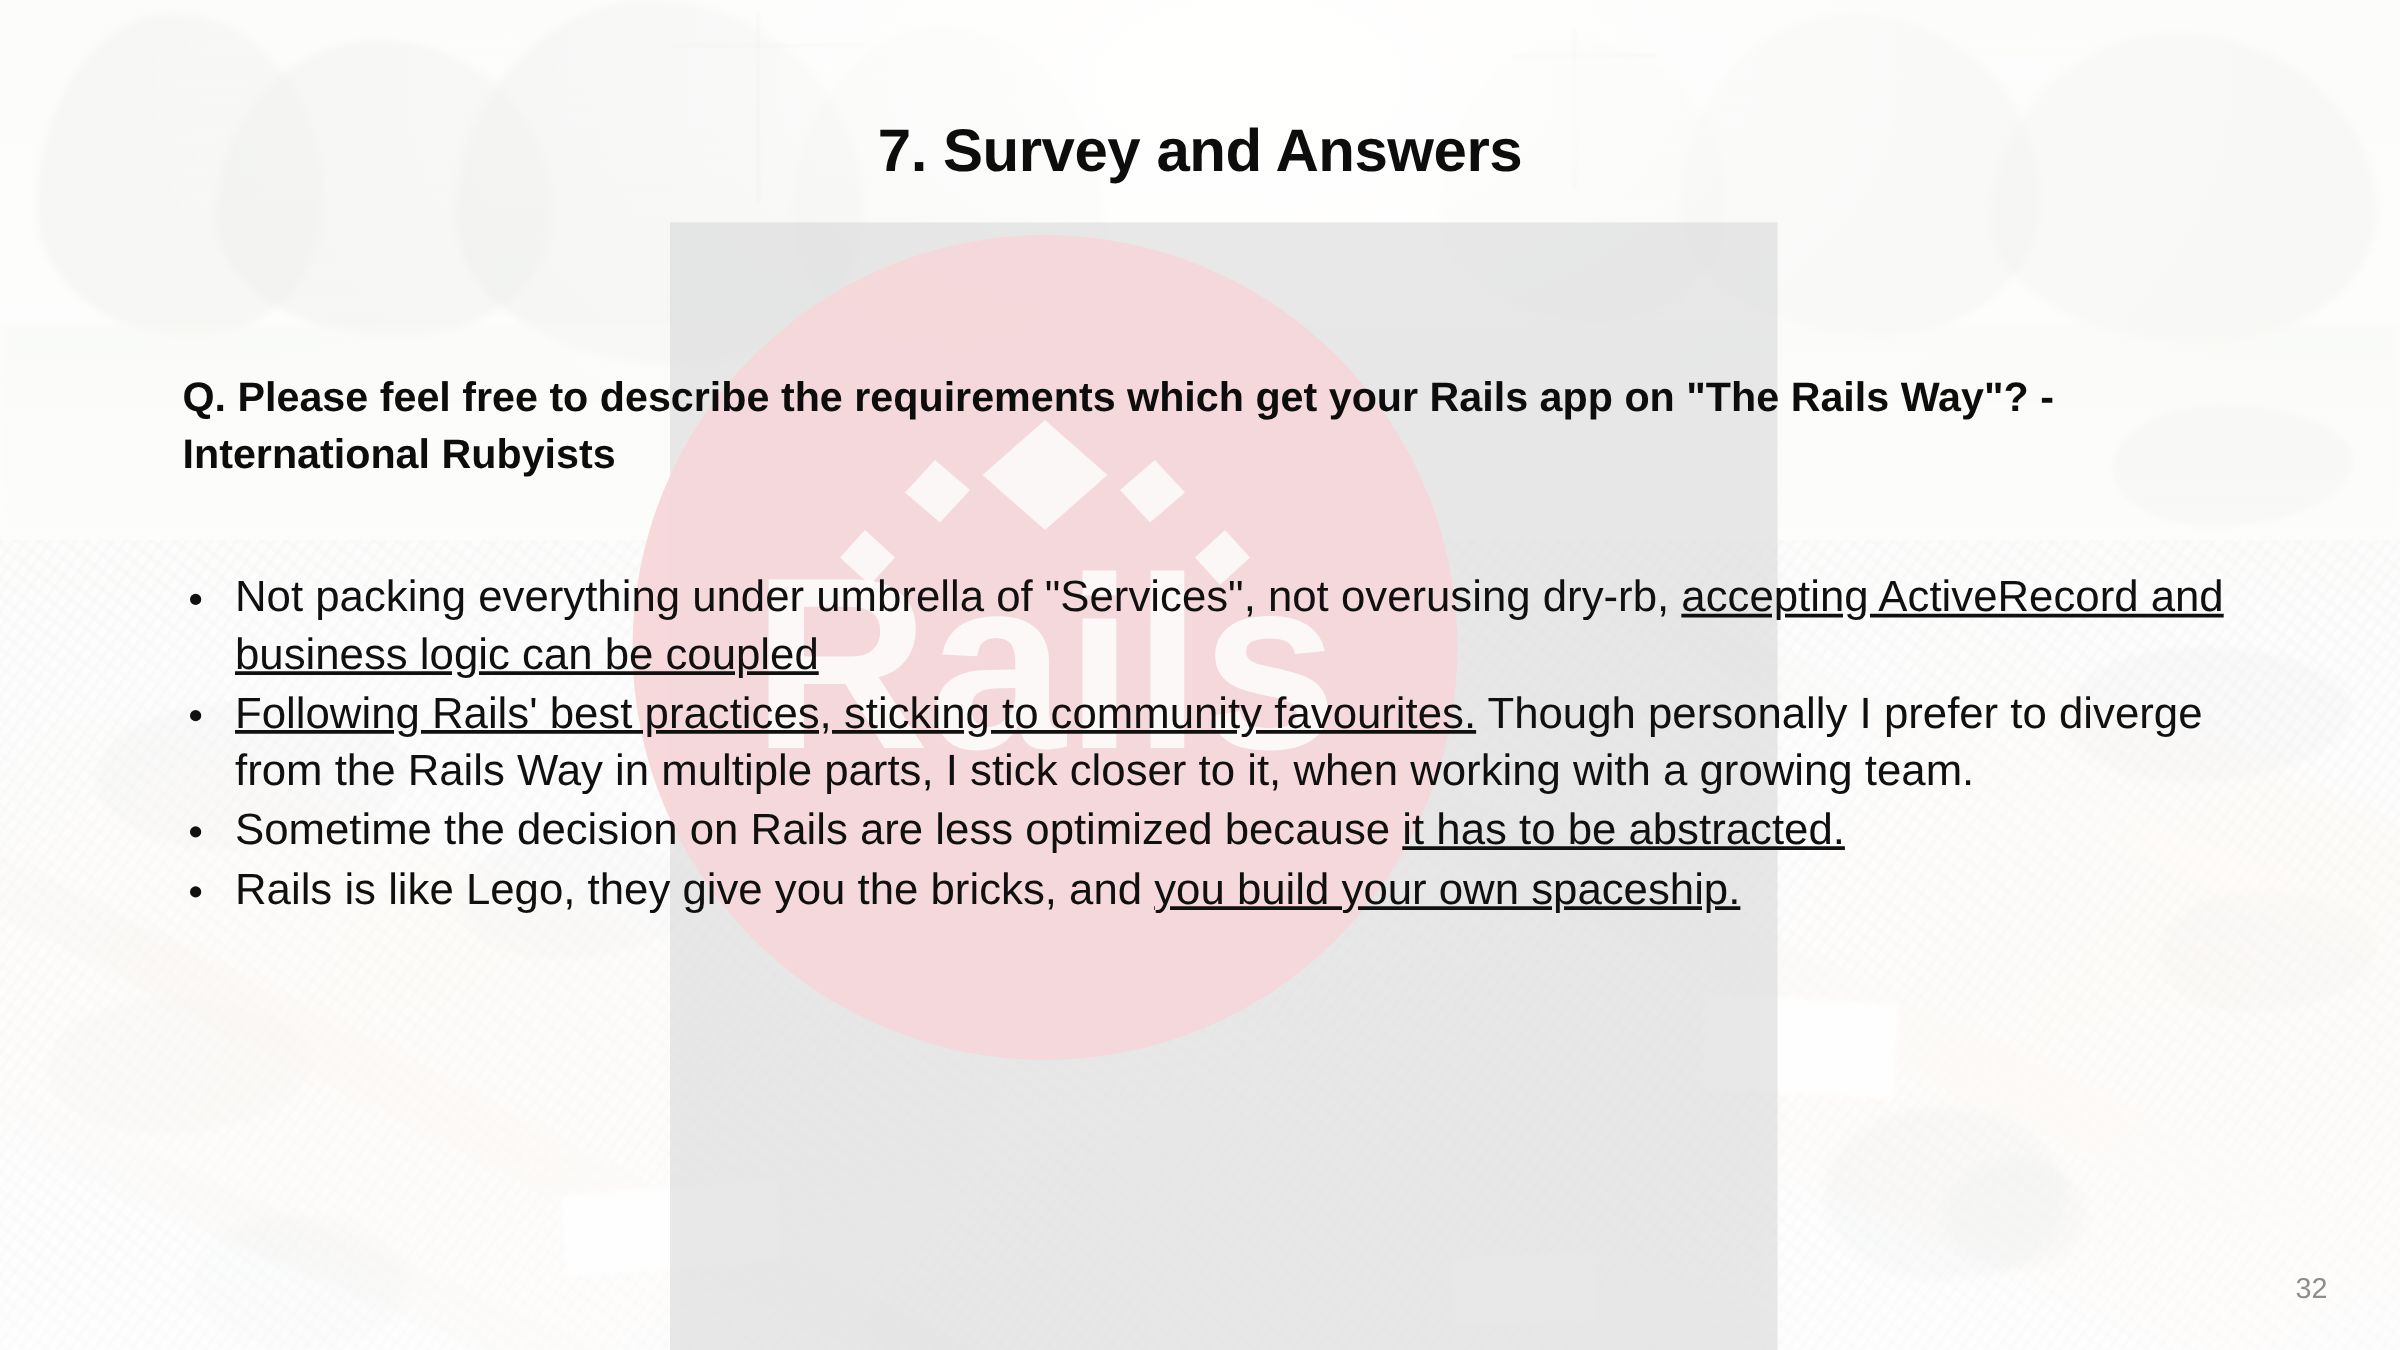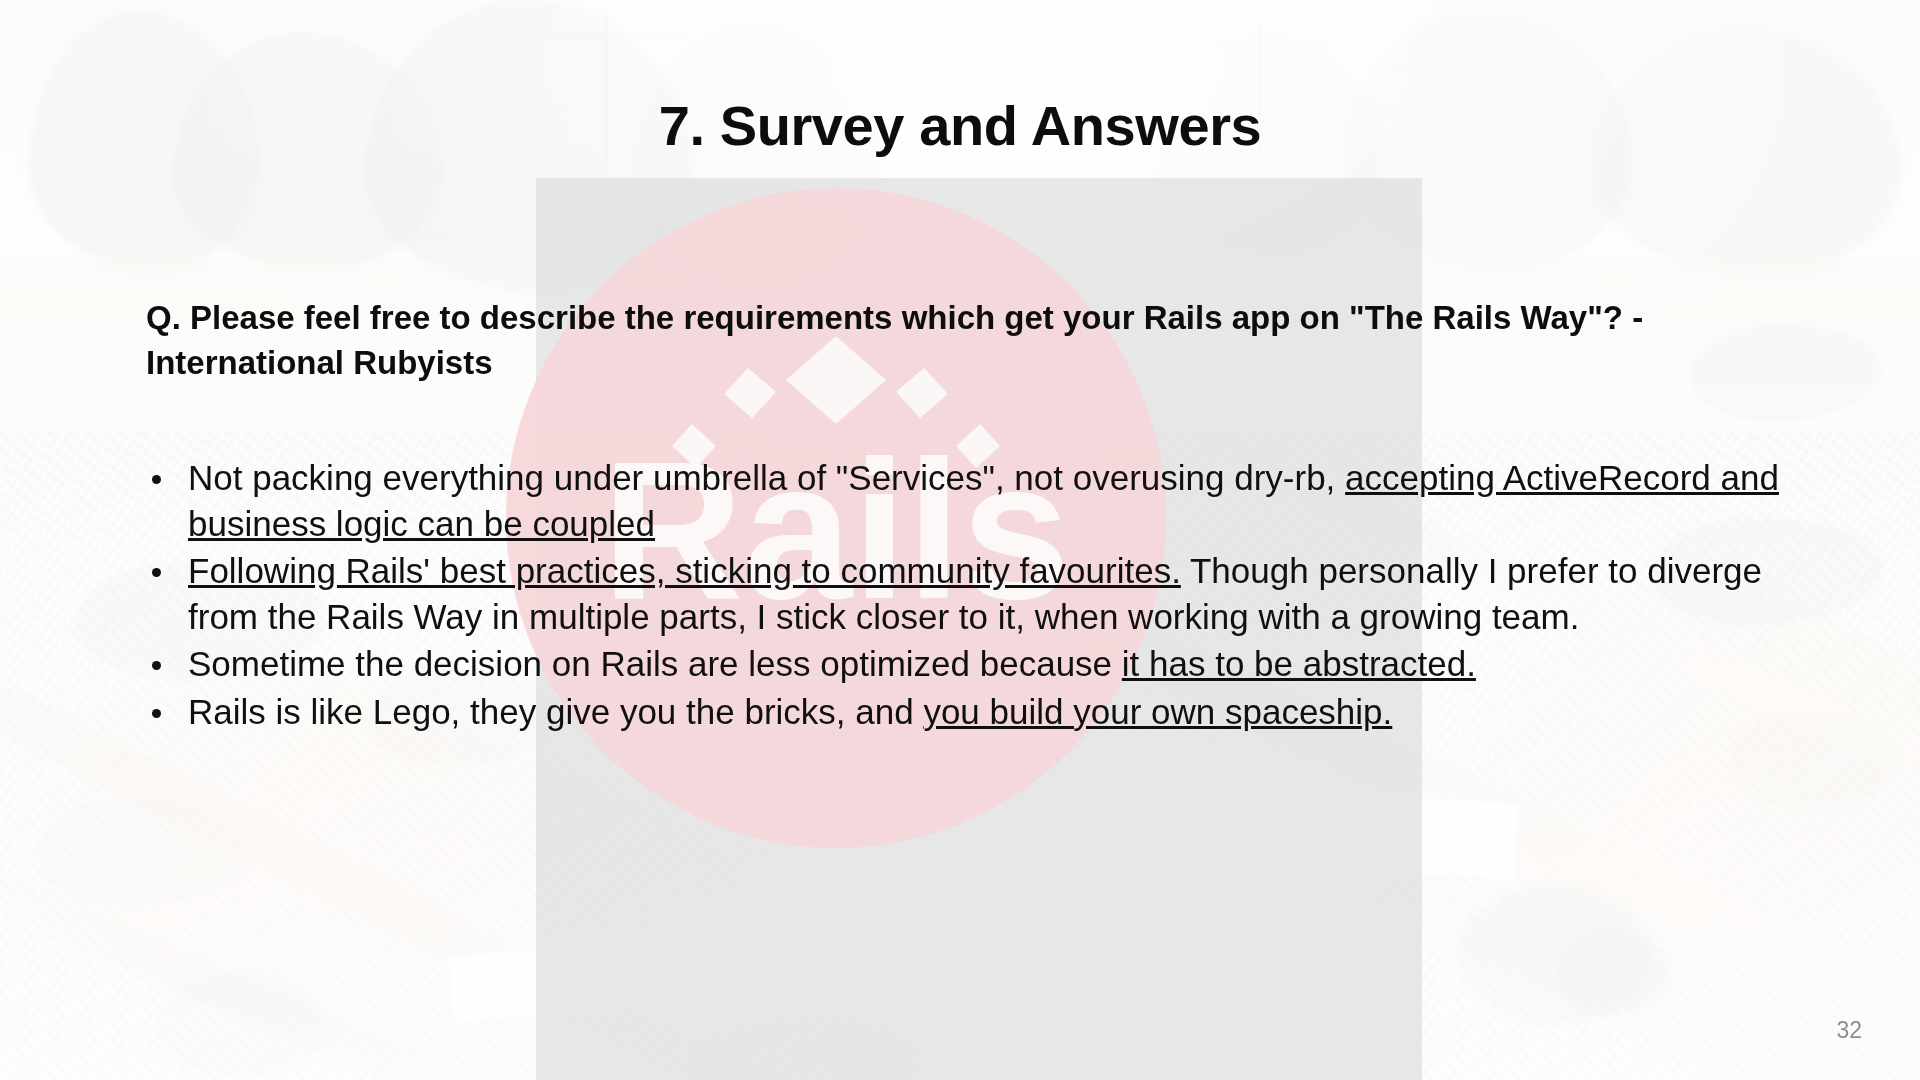--- a/index.html
+++ b/index.html
@@ -157,21 +157,21 @@
   }
   .watermark svg { width:100%; height:100%; display:block; }
 
   
   .content { position:absolute; inset:0; z-index:5; }
 
   .slide-title {
     position:absolute;
     left:0; top:96px; width:100%;
     text-align:center;
-    font-size:56px;
+    font-size:48px;
     font-weight:bold;
     color:#0d0d0d;
     letter-spacing:-.4px;
     line-height:1.08;
   }
 
   .question {
     position:absolute;
     left:146px; top:296px; width:1640px;
     font-size:33px;

